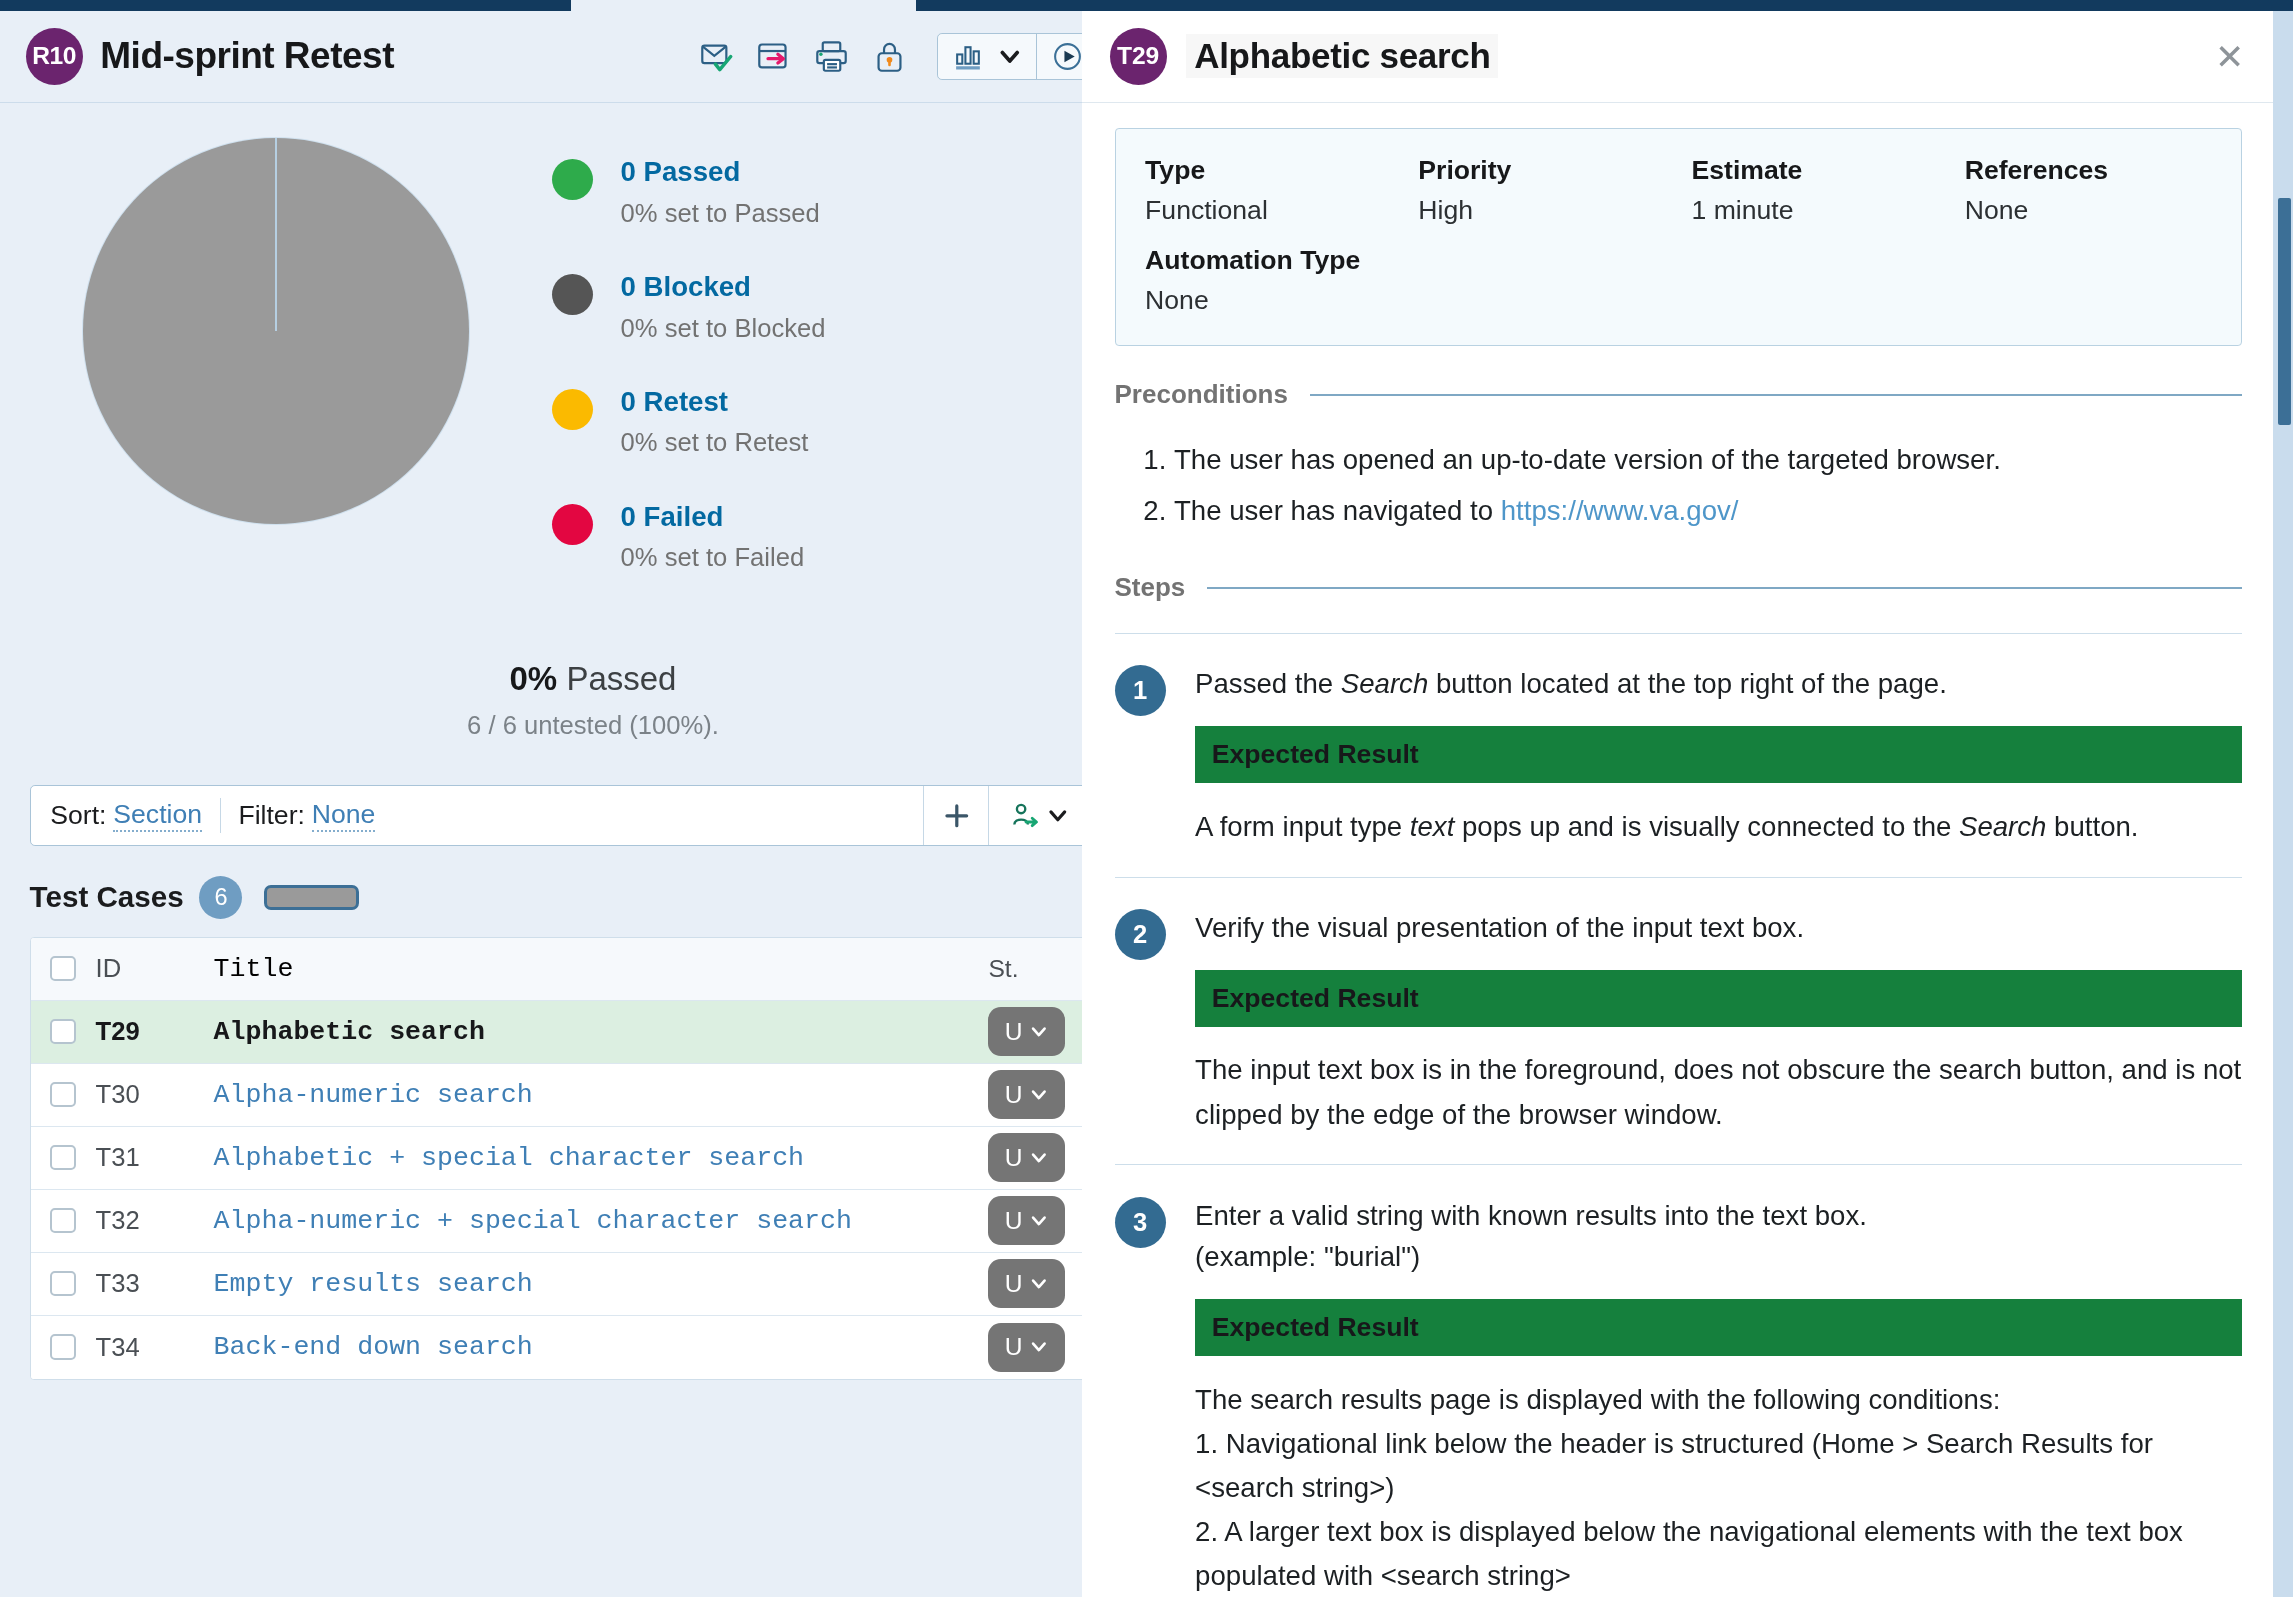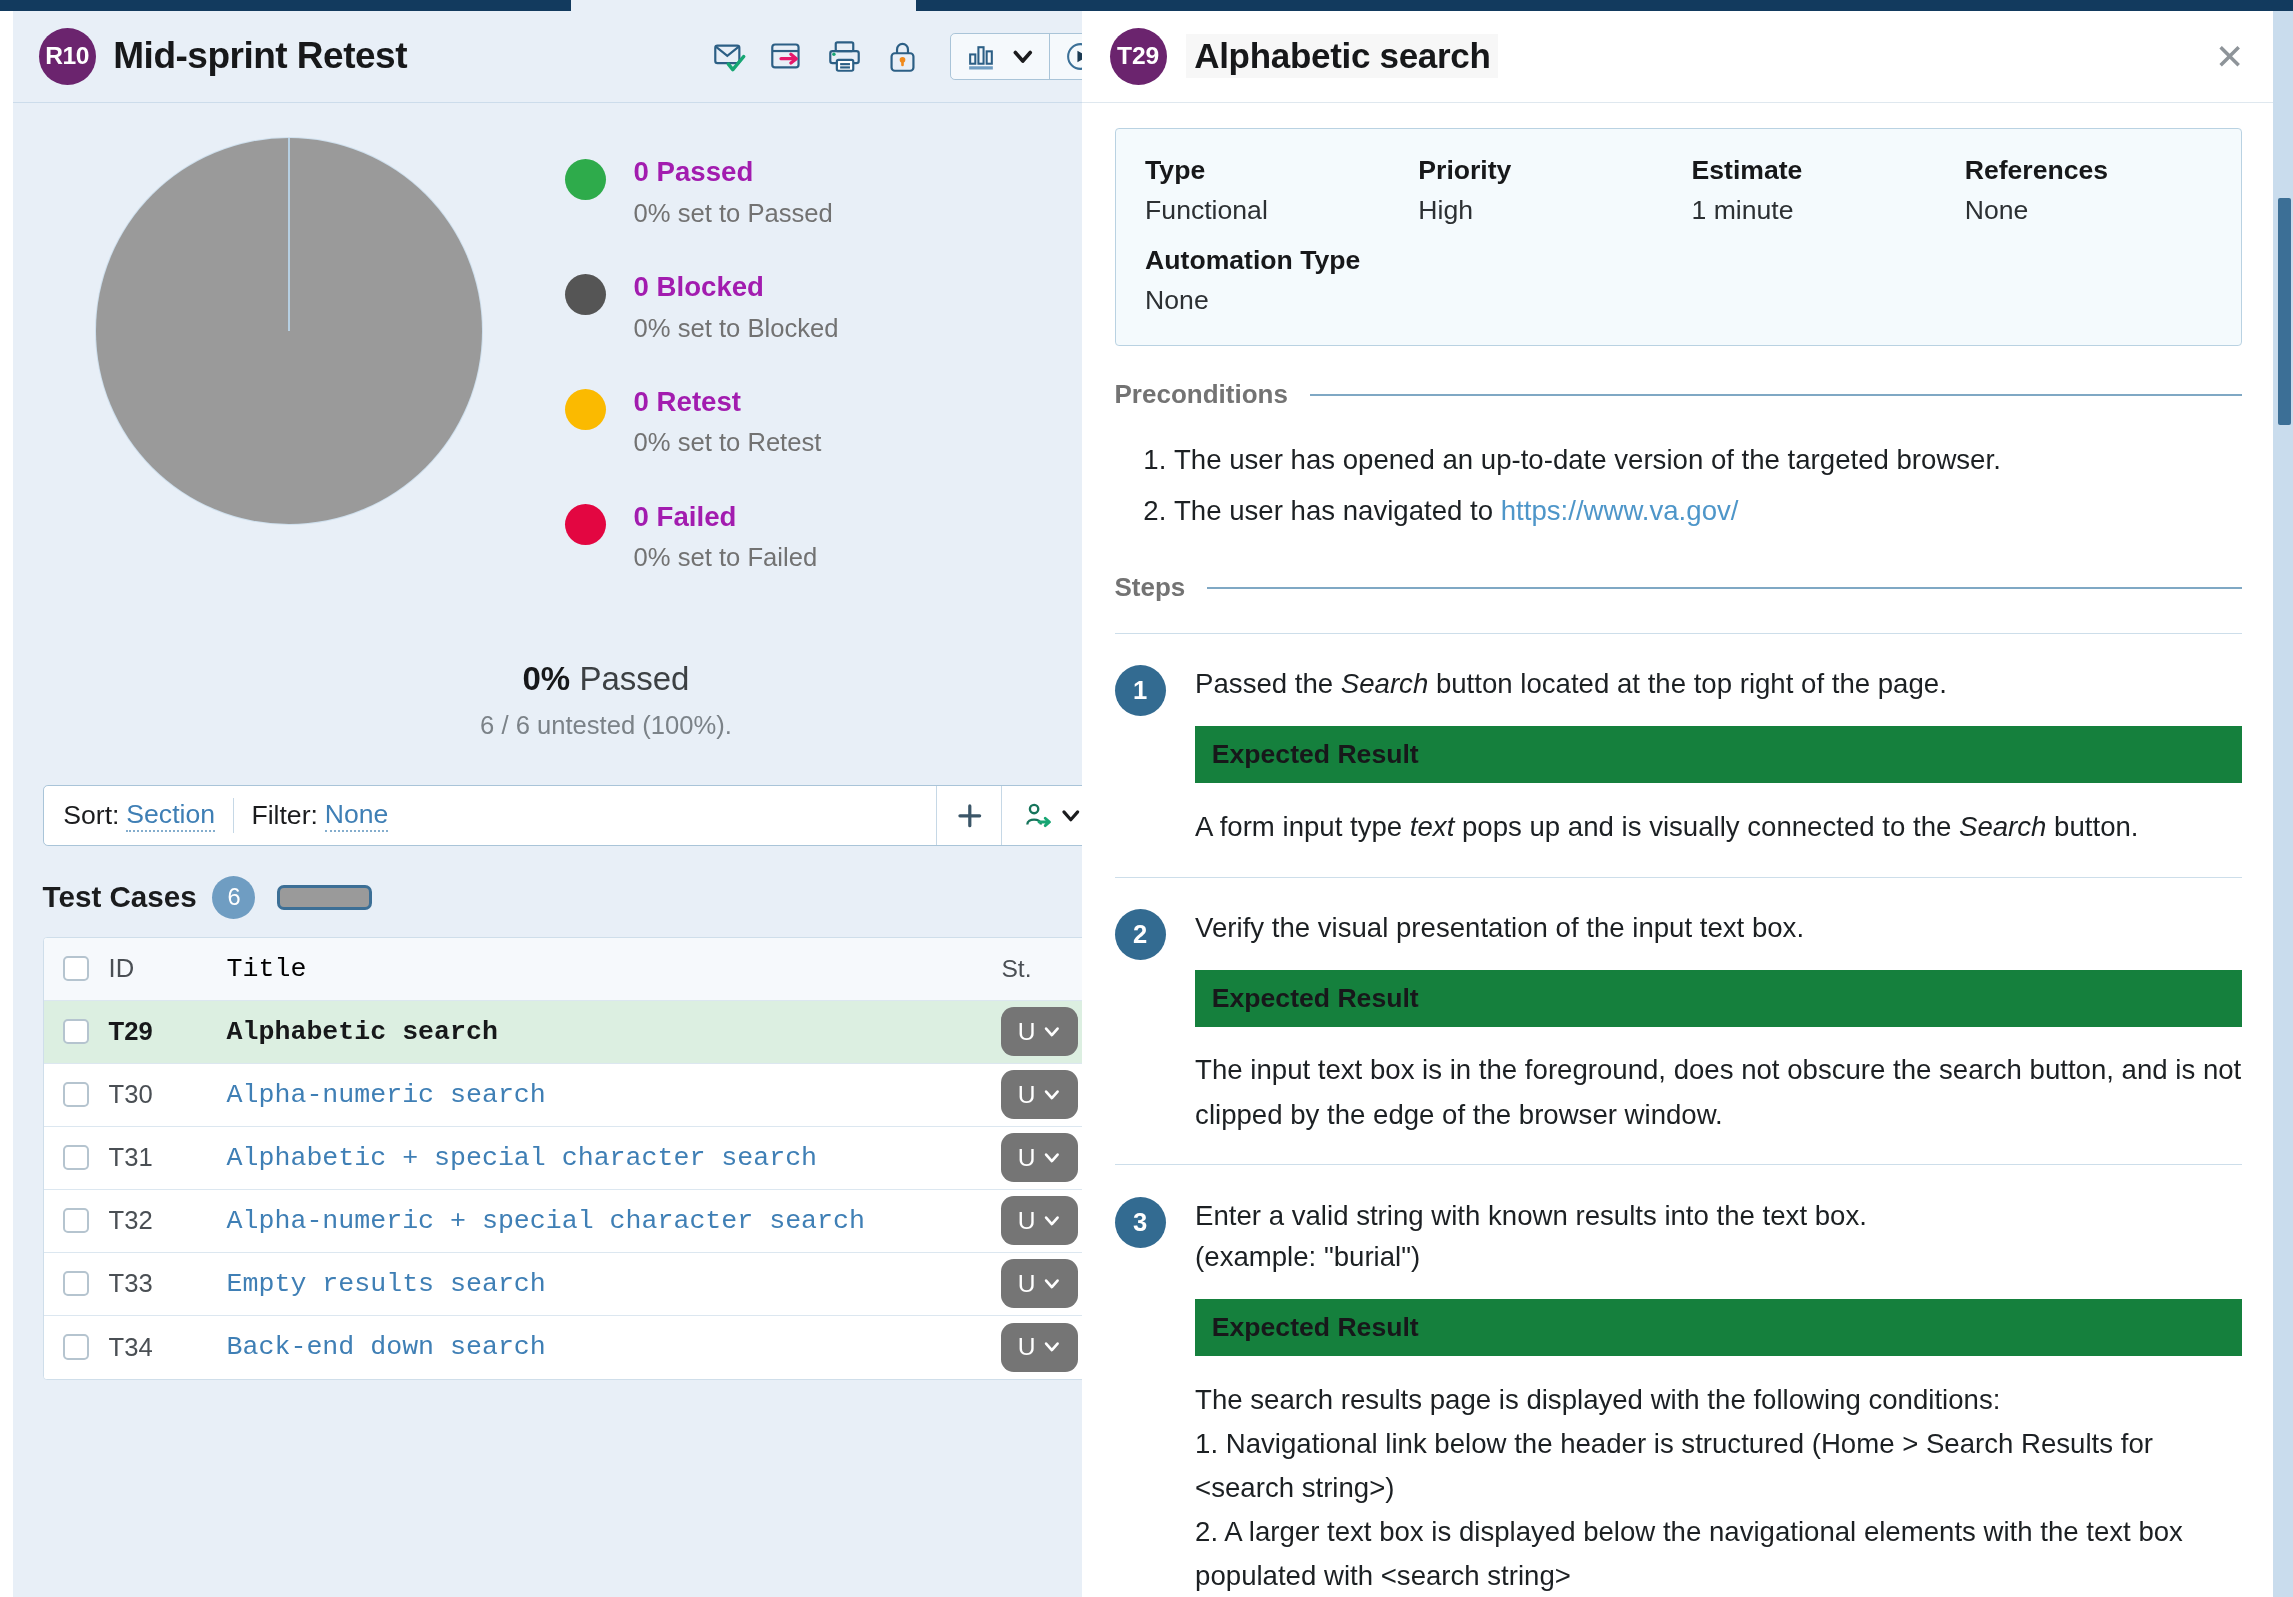--- a/index.html
+++ b/index.html
@@ -12,21 +12,21 @@
   #app { position: relative; width: 2293px; height: 1598px; }
 
   
   .topstrip { position:absolute; top:0; left:0; width:2293px; height:10.8px; background:#e8eff7; }
   .topstrip .seg { position:absolute; top:0; height:10.8px; background:#123a5e; }
   .seg-a { left:0; width:571px; }
   .seg-b { left:916px; width:1377px; }
 
   
   .left-panel {
-    position:absolute; top:10.8px; left:13px; width:1187px; height:1587px;
+    position:absolute; top:10.8px; left:0; width:1187px; height:1587px;
     background:#e8eff7;
     border-right:1px solid #b9cfe0;
   }
   .left-header {
     height:92px; display:flex; align-items:center; padding:0 25.6px 0 25.6px;
     border-bottom:1px solid #ccdceb;
   }
   .run-badge {
     width:57px; height:57px; border-radius:50%;
     background:#6b246e; color:#fff;
@@ -59,21 +59,21 @@
     box-shadow:0 0 0 1px #cfe0ee;
   }
   .pie::after {
     content:""; position:absolute; left:50%; top:0;
     width:2px; height:193px; background:#b6cfe2; transform:translateX(-1px);
   }
   .legend { padding-top:17.7px; }
   .legend-row { display:flex; align-items:flex-start; margin-bottom:38px; }
   .legend-dot { width:41px; height:41px; border-radius:50%; flex:none; margin-top:3.9px; }
   .legend-text { margin-left:27.6px; }
-  .legend-main { font-size:27.6px; font-weight:bold; color:#a21caf; line-height:1.25; }
+  .legend-main { font-size:27.6px; font-weight:bold; color:#0369a1; line-height:1.25; }
   .legend-sub { font-size:25.6px; color:#727272; line-height:1.5; margin-top:3.9px; }
 
   .pct-block { text-align:center; margin-top:17.7px; }
   .pct-line1 { font-size:33px; color:#3c4043;margin-top:45px; }
   .pct-line1 b { font-weight:bold; color:#17181a; }
   .pct-line2 { font-size:25.6px; color:#7b8288; margin-top:13.8px; }
 
   
   .sfbar {
     margin:45px 29.6px 0 29.6px; height:61px;

